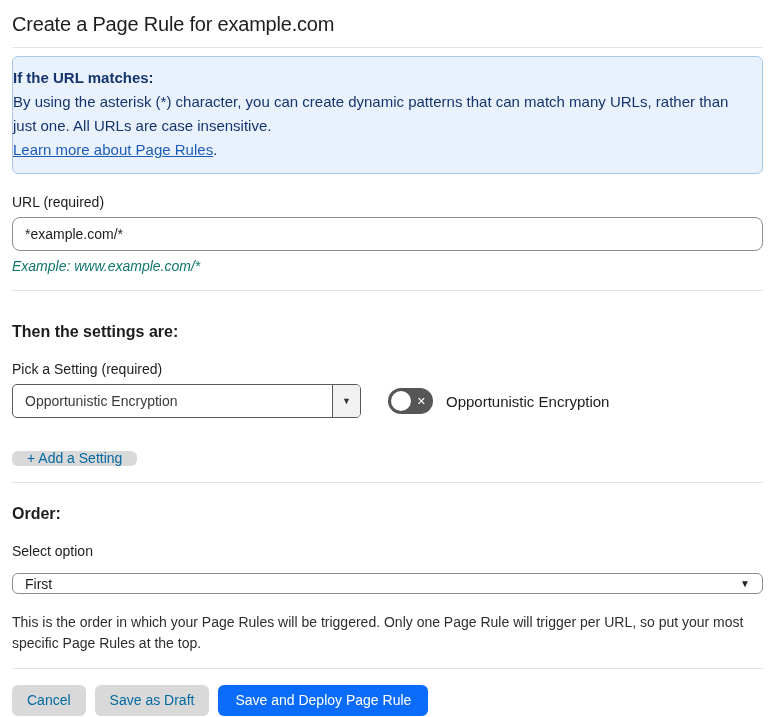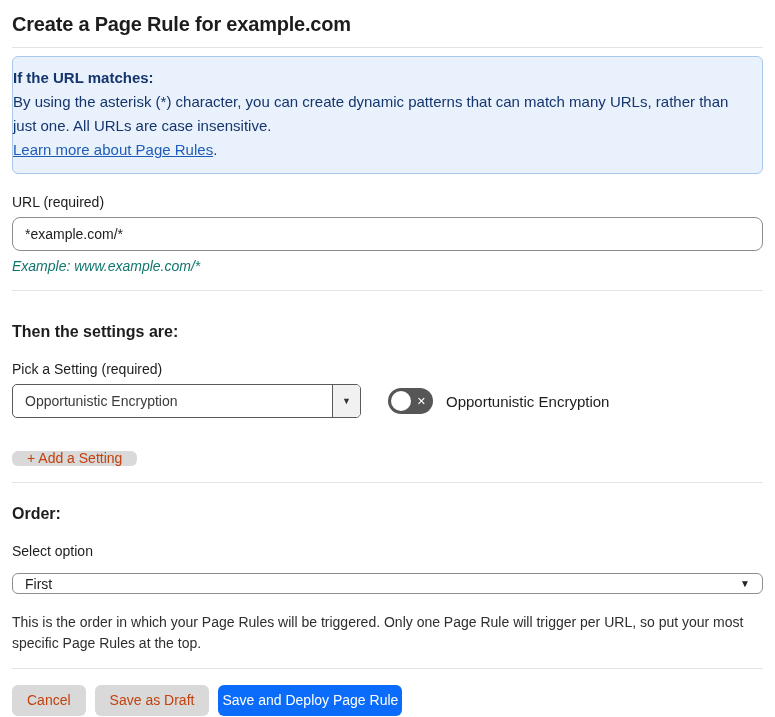--- a/index.html
+++ b/index.html
@@ -8,21 +8,21 @@
     width: 775px;
     min-height: 717px;
     font-family: "Liberation Sans", "DejaVu Sans", sans-serif;
     color: #1d1d1d;
     -webkit-font-smoothing: antialiased;
   }
   .wrap { padding: 12px 12px 0 12px; }
 
   .page-title {
     font-size: 20px;
-    font-weight: 700;
+    font-weight: 400;
     line-height: 24px;
     margin: 0 0 11px 0;
     letter-spacing: -0.2px;
   }
 
   .divider { height: 1px; background: #e4e4e4; }
 
   .info-box {
     margin-top: 8px;
     background: var(--info-background, #e9f2fc);
@@ -127,21 +127,21 @@
     font-weight: 700;
   }
 
   .toggle-label { margin-left: 13px; font-size: 15px; color: #1d1d1d; }
 
   button { font-family: inherit; cursor: pointer; }
 
   .add-setting-row { margin-top: 31px; }
   .btn-gray {
     background: var(--button-gray, #d9d9d9);
-    color: #c2410c;
+    color: #0369a1;
     border: 0;
     border-radius: 6px;
     padding: 0 15px;
     font-size: 14px;
     line-height: 15px;
   }
 
   .order-select {
     margin-top: 14px;
     width: 100%;
@@ -160,21 +160,21 @@
   .order-select .arrow { font-size: 10px; color: #222; }
 
   .order-helper { margin-top: 18px; font-size: 14px; line-height: 1.5; color: #2e2e2e; }
 
   .actions { margin-top: 16px; display: flex; gap: 9px; padding-bottom: 13px; }
   .btn-blue {
     background: var(--primary-blue, #0b6cfb);
     color: #fff;
     border: 0;
     border-radius: 6px;
-    padding: 8px 4px;
+    padding: 8px 17px;
     font-size: 14px;
     line-height: 15px;
   }
 </style>
 </head>
 <body>
 
 <div class="wrap">
 
   <h1 class="page-title">Create a Page Rule for example.com</h1>

